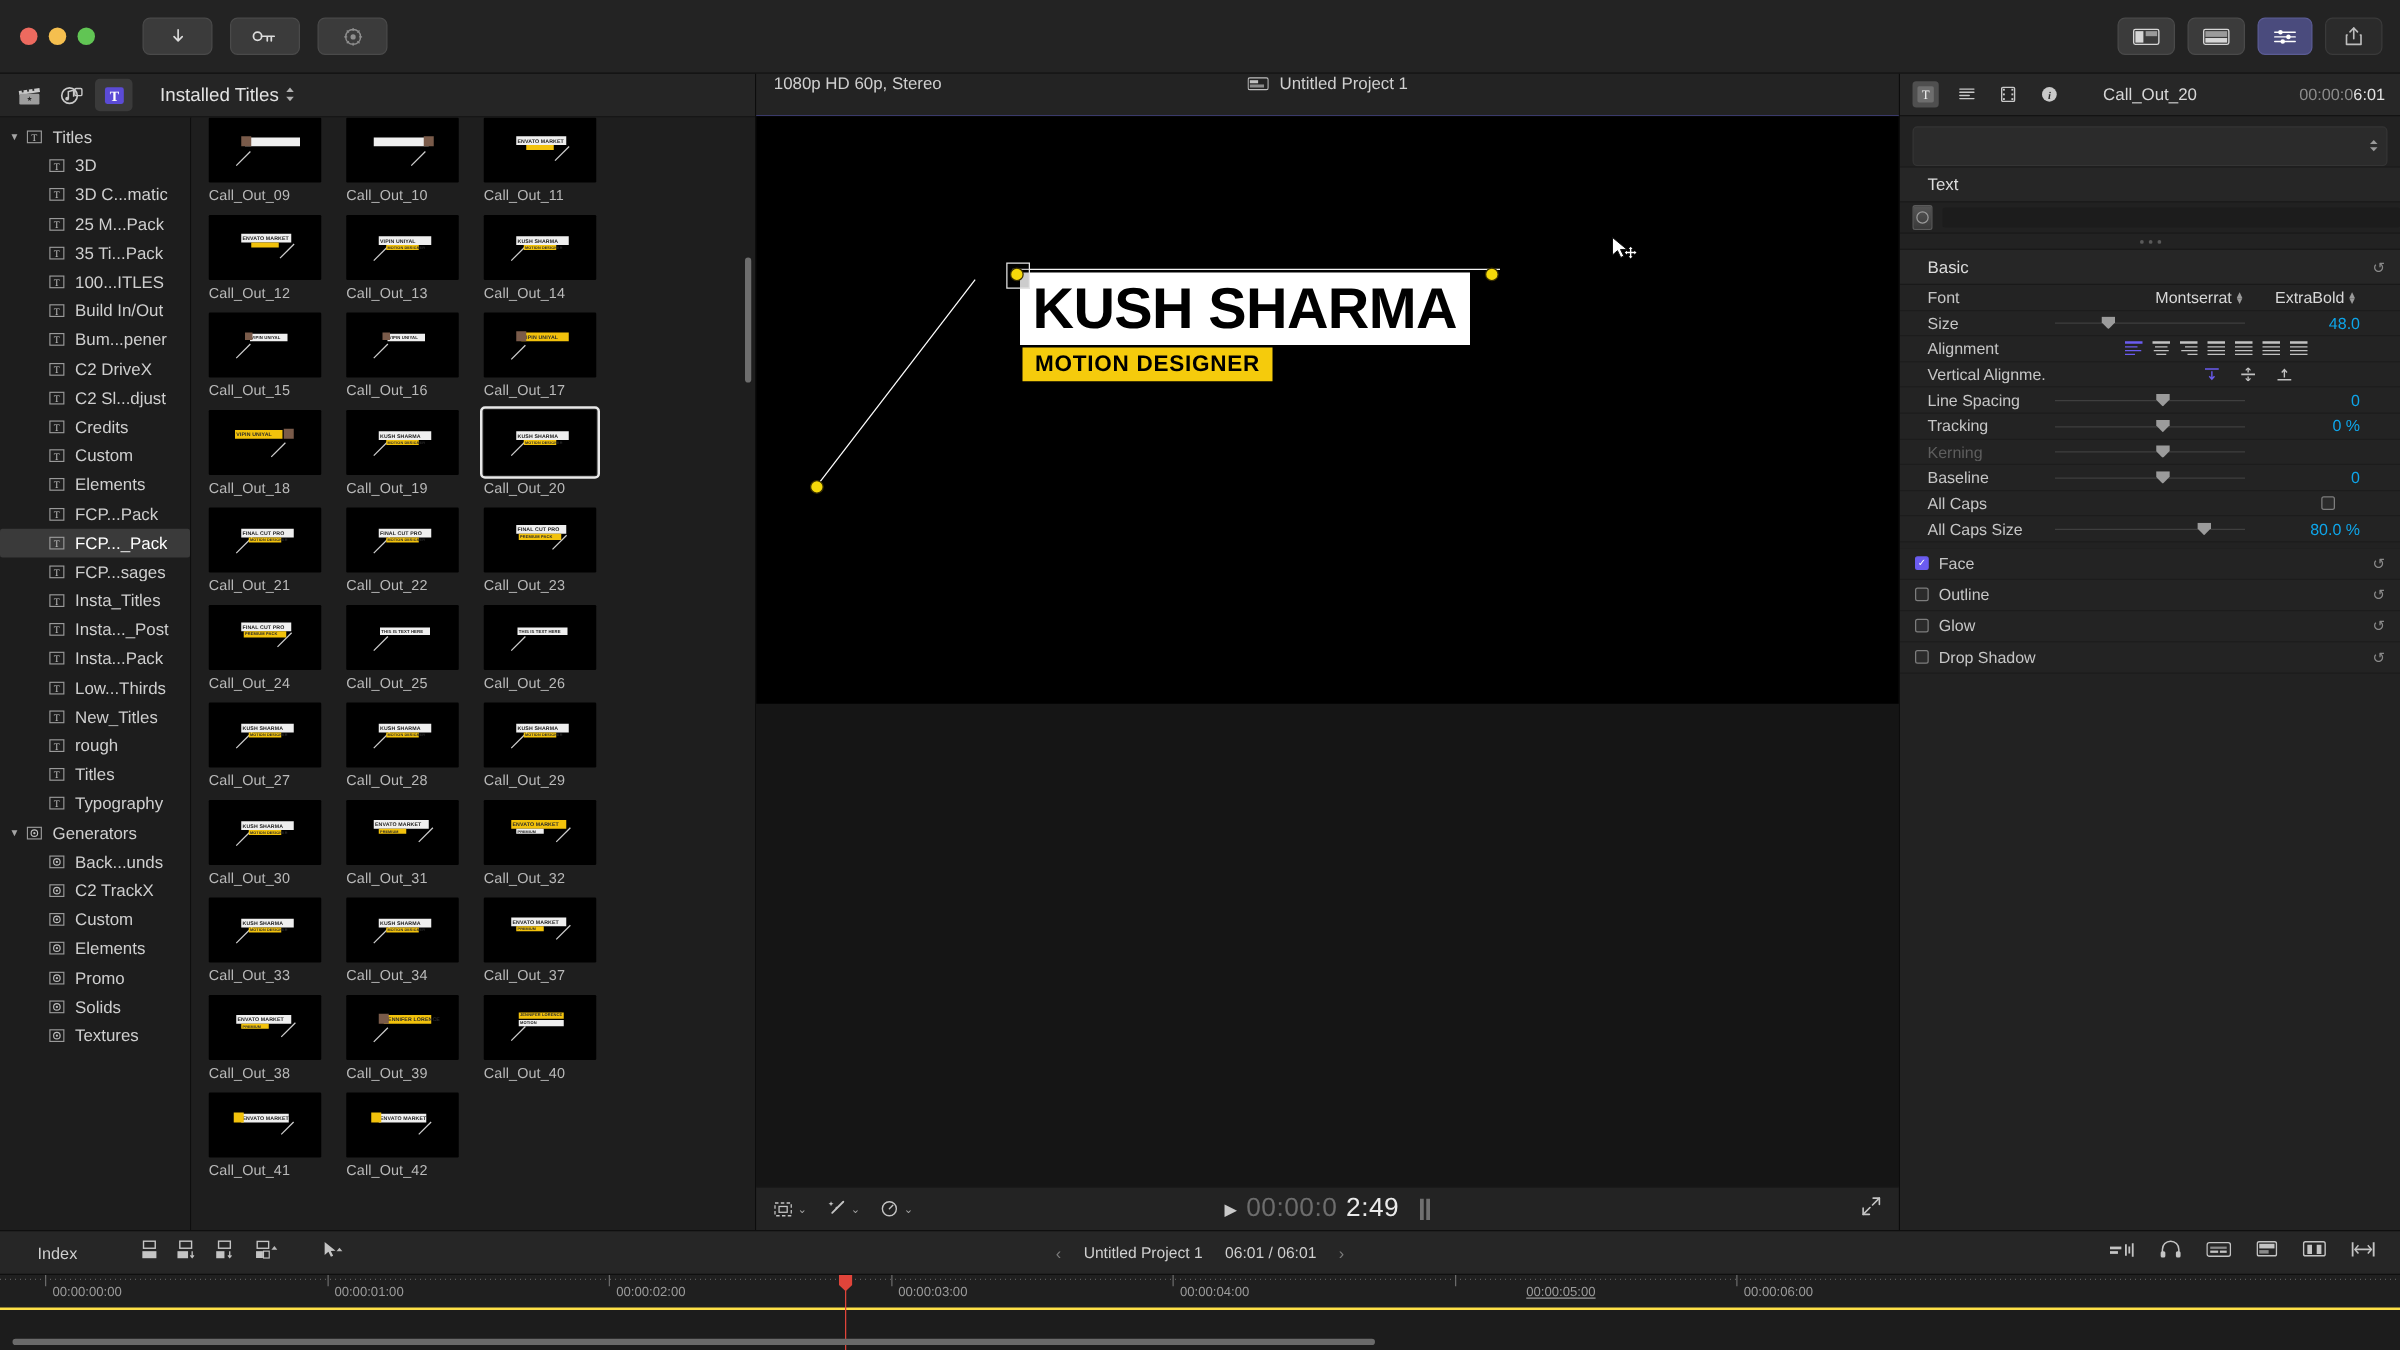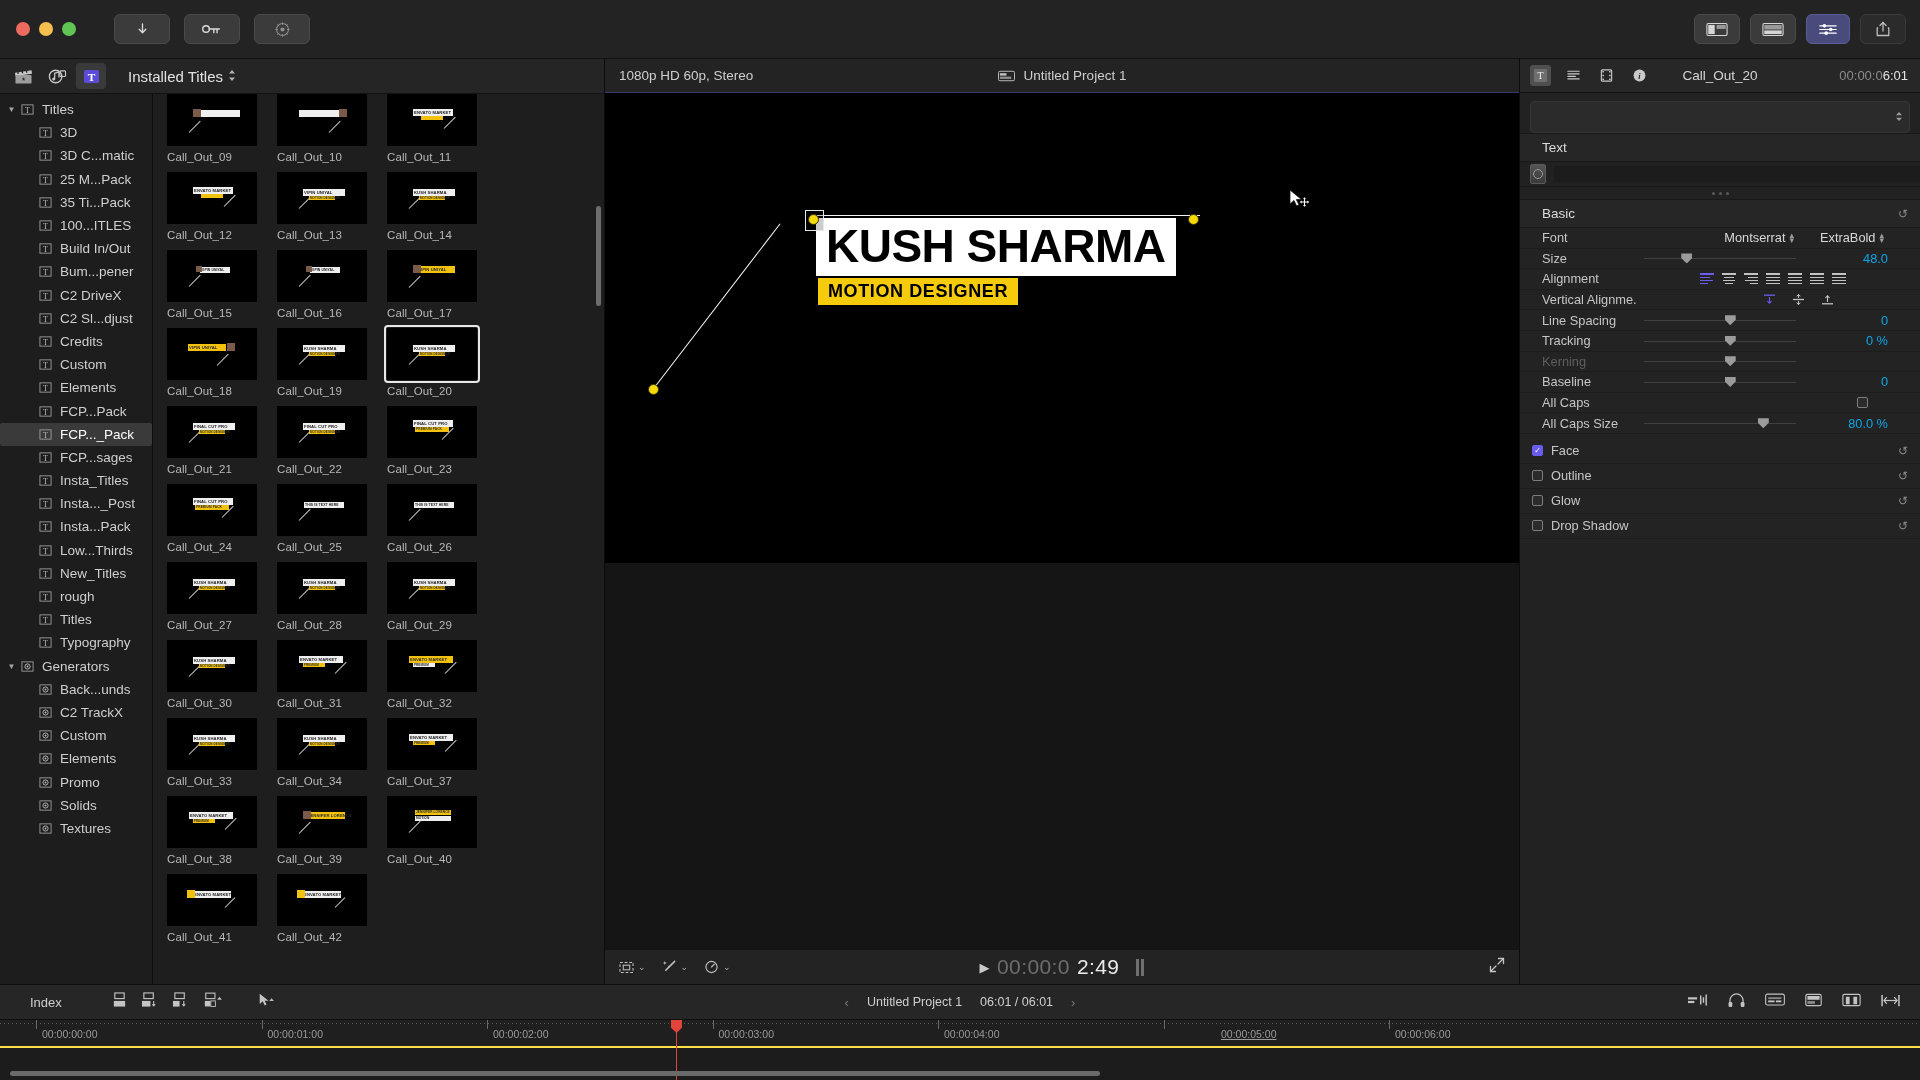--- a/index.html
+++ b/index.html
@@ -62,21 +62,21 @@
   .mini{position:absolute;}
   .mini .ln{position:absolute;background:#cfcfcf;height:1px;transform-origin:left center;}
   .mini .bar{position:absolute;height:7px;}
   .mini .bar.w{background:#efefef;}
   .mini .bar.y{background:#f2c20c;}
   .mini .sq{position:absolute;width:8px;height:8px;background:#7a5b4a;}
   .mini-txt{position:absolute;font-size:4.2px;font-weight:bold;line-height:7px;letter-spacing:.1px;white-space:nowrap;}
 
   
   .viewerCol{flex:1 1 auto;display:flex;flex-direction:column;min-width:0;background:#1b1b1b;}
-  .viewer-top{height:33px;flex:0 0 33px;display:flex;align-items:center;background:#232323;border-bottom:1px solid #3a3a6a;font-size:13.5px;color:#cfcfcf;position:relative;}
+  .viewer-top{height:33px;flex:0 0 33px;display:flex;background:#232323;border-bottom:1px solid #3a3a6a;font-size:13.5px;color:#cfcfcf;position:relative;}
   .vt-left{padding-left:14px;}
   .vt-center{position:absolute;left:0;right:0;display:flex;align-items:center;justify-content:center;gap:9px;pointer-events:none;}
   .vt-right{margin-left:auto;display:flex;align-items:center;gap:8px;padding-right:14px;}
   .vt-menu{display:flex;align-items:center;gap:8px;margin-top:48px;}
   .chev{font-size:9px;color:#a9a9a9;}
   .viewer-stage{flex:1 1 auto;position:relative;background:#151515;display:flex;align-items:center;justify-content:center;min-height:0;}
   .canvas{position:absolute;left:0;right:0;top:0;background:#000;}
   .title-graphic{position:absolute;}
   .tg-name{background:#fff;color:#000;font-weight:900;font-size:46px;line-height:52px;letter-spacing:-0.5px;padding:2px 10px 4px 10px;font-family:"Liberation Sans",sans-serif;}
   .tg-role{background:#f5cb0c;color:#000;font-weight:900;font-size:18px;line-height:24px;letter-spacing:.6px;padding:1px 10px 2px 10px;display:inline-block;margin-left:2px;}

